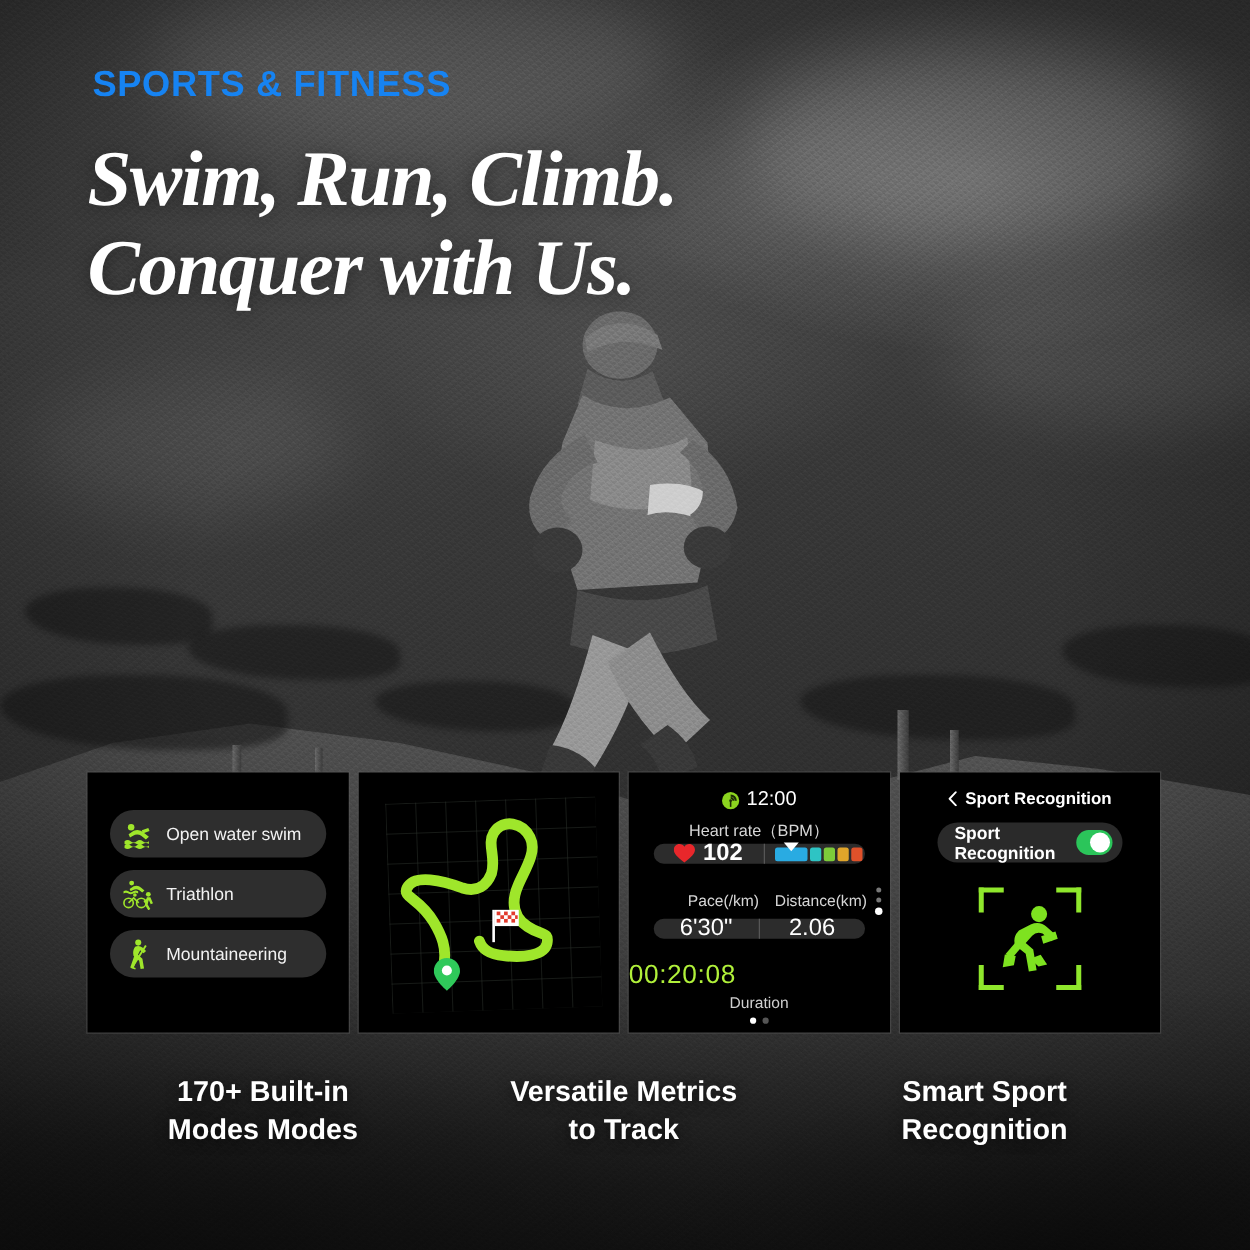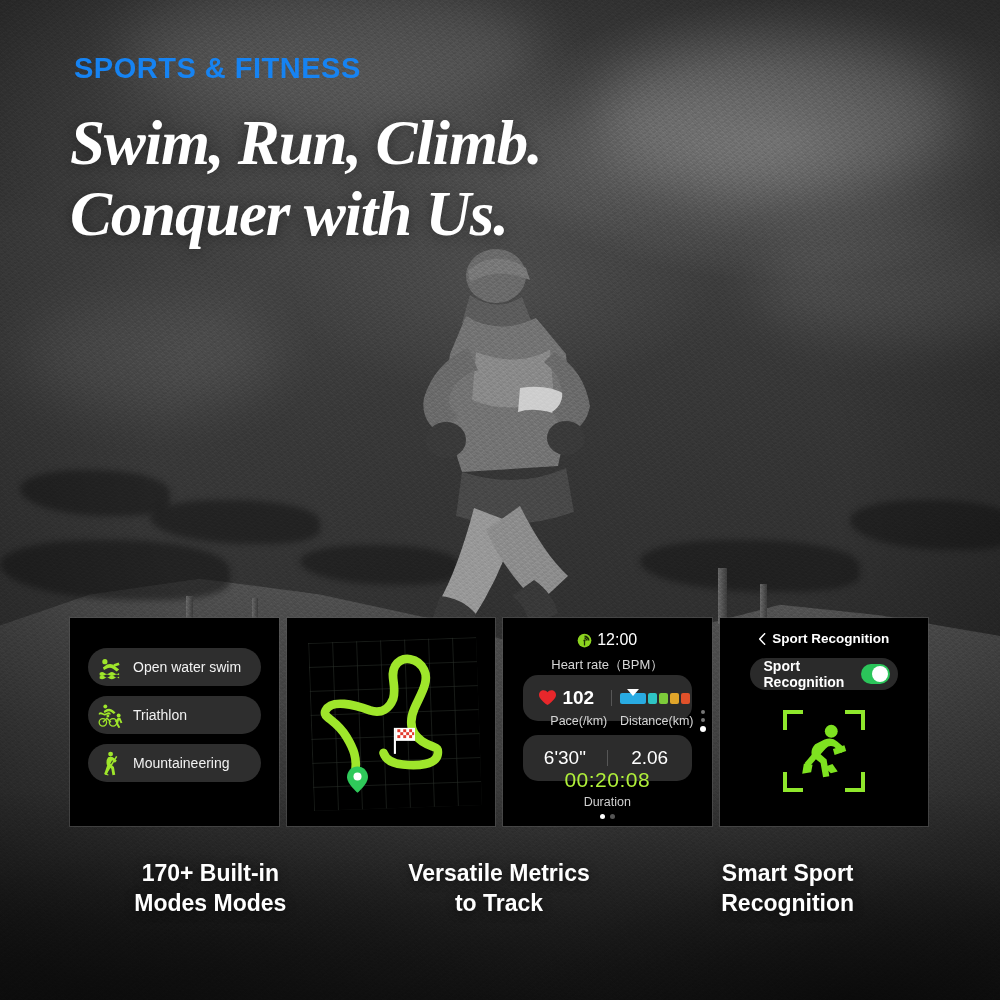--- a/index.html
+++ b/index.html
@@ -81,39 +81,39 @@
       linear-gradient(to right, rgba(140,160,140,.55) 1px, transparent 1px),
       linear-gradient(to bottom, rgba(140,160,140,.55) 1px, transparent 1px);
     background-size:24px 24px;
     transform:rotate(-2deg);
   }
 
   
   .m-top{position:absolute;top:13px;left:0;right:0;text-align:center;color:#fff;font-size:16px;display:flex;justify-content:center;align-items:center;gap:5px;}
   .m-sub{position:absolute;top:38px;left:0;right:0;text-align:center;color:#d6d6d6;font-size:13px;}
   .m-pill{
-    position:absolute;left:20px;right:20px;height:46px;border-radius:15px;background:#2c2c2c;
+    position:absolute;left:20px;right:20px;height:16px;border-radius:15px;background:#2c2c2c;
     display:flex;align-items:center;
   }
   .m-pill.hr{top:57px;}
   .m-pill.pd{top:117px;}
   .hr-left{flex:0 0 52%;display:flex;align-items:center;justify-content:center;gap:6px;}
   .hr-val{color:#fff;font-size:19px;font-weight:bold;}
   .divider{width:1px;height:16px;background:#565656;}
   .hr-right{flex:1;display:flex;align-items:center;justify-content:center;gap:2px;padding-left:6px;position:relative;}
   .zseg{width:9px;height:11px;border-radius:2px;}
   .zseg.active{width:26px;position:relative;}
   .zmark{position:absolute;top:-4px;left:50%;transform:translateX(-50%);width:0;height:0;border-left:6px solid transparent;border-right:6px solid transparent;border-top:7px solid #fff;}
   .labrow{position:absolute;top:96px;left:18px;right:18px;display:flex;color:#d6d6d6;font-size:12.5px;}
   .labrow span{flex:1;text-align:right;}
   .pd-cell{flex:1;text-align:center;color:#fff;font-size:19px;}
   .dots-v{position:absolute;right:6px;top:92px;display:flex;flex-direction:column;align-items:center;gap:4px;}
   .dots-v i{width:4px;height:4px;border-radius:50%;background:#777;display:block;}
   .dots-v i.on{width:6px;height:6px;background:#fff;}
-  .dur{position:absolute;top:150px;left:0;right:0;text-align:center;color:#b0f03a;font-size:21px;letter-spacing:.5px;}
+  .dur{position:absolute;top:150px;left:0;right:0;color:#b0f03a;font-size:21px;letter-spacing:.5px;}
   .durlbl{position:absolute;top:177px;left:0;right:0;text-align:center;color:#cfcfcf;font-size:12.5px;}
   .pager{position:absolute;top:196px;left:0;right:0;display:flex;justify-content:center;gap:5px;}
   .pager i{width:5px;height:5px;border-radius:50%;background:#555;display:block;}
   .pager i.on{background:#fff;}
 
   
   .r-head{position:absolute;top:13px;left:0;right:0;display:flex;align-items:center;justify-content:center;gap:6px;color:#fff;font-size:13.5px;font-weight:bold;}
   .r-pill{position:absolute;top:40px;left:30px;right:30px;height:32px;border-radius:16px;background:#2a2a2a;display:flex;align-items:center;justify-content:space-between;padding:0 8px 0 14px;}
   .r-pill .lbl{color:#fff;font-size:14px;font-weight:bold;}
   .toggle{width:36px;height:20px;border-radius:10px;background:#2bc55a;position:relative;}

